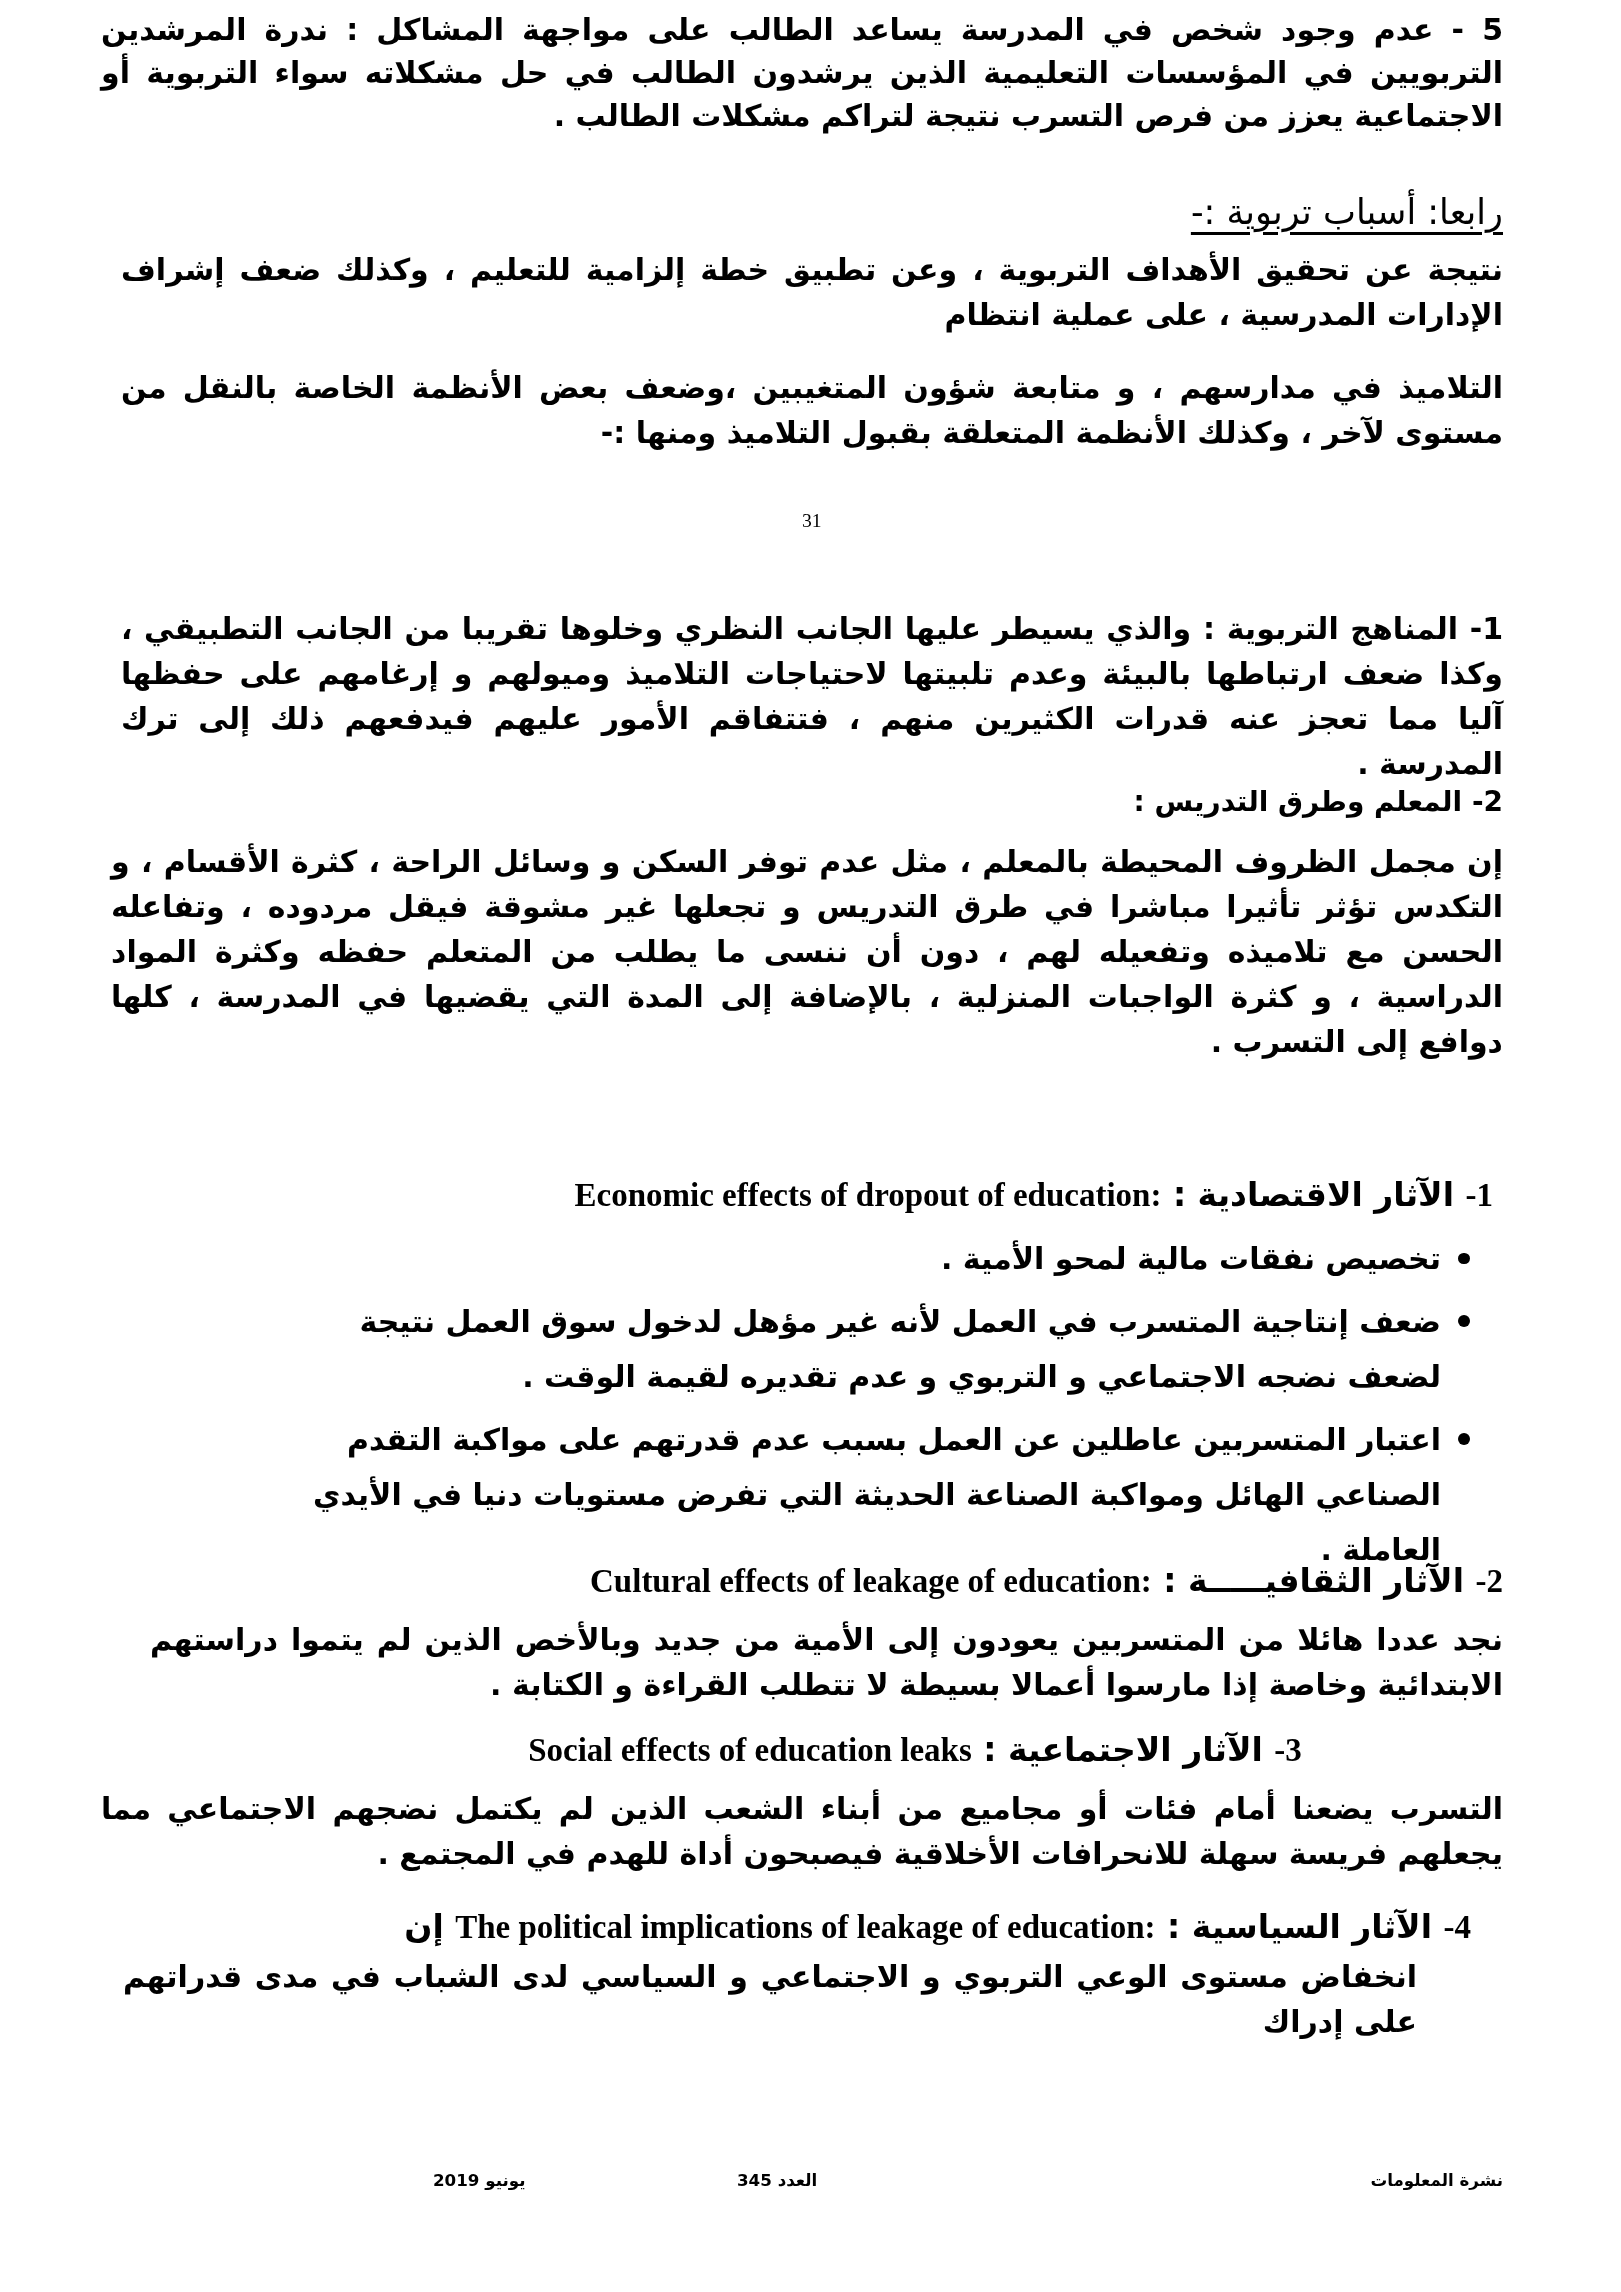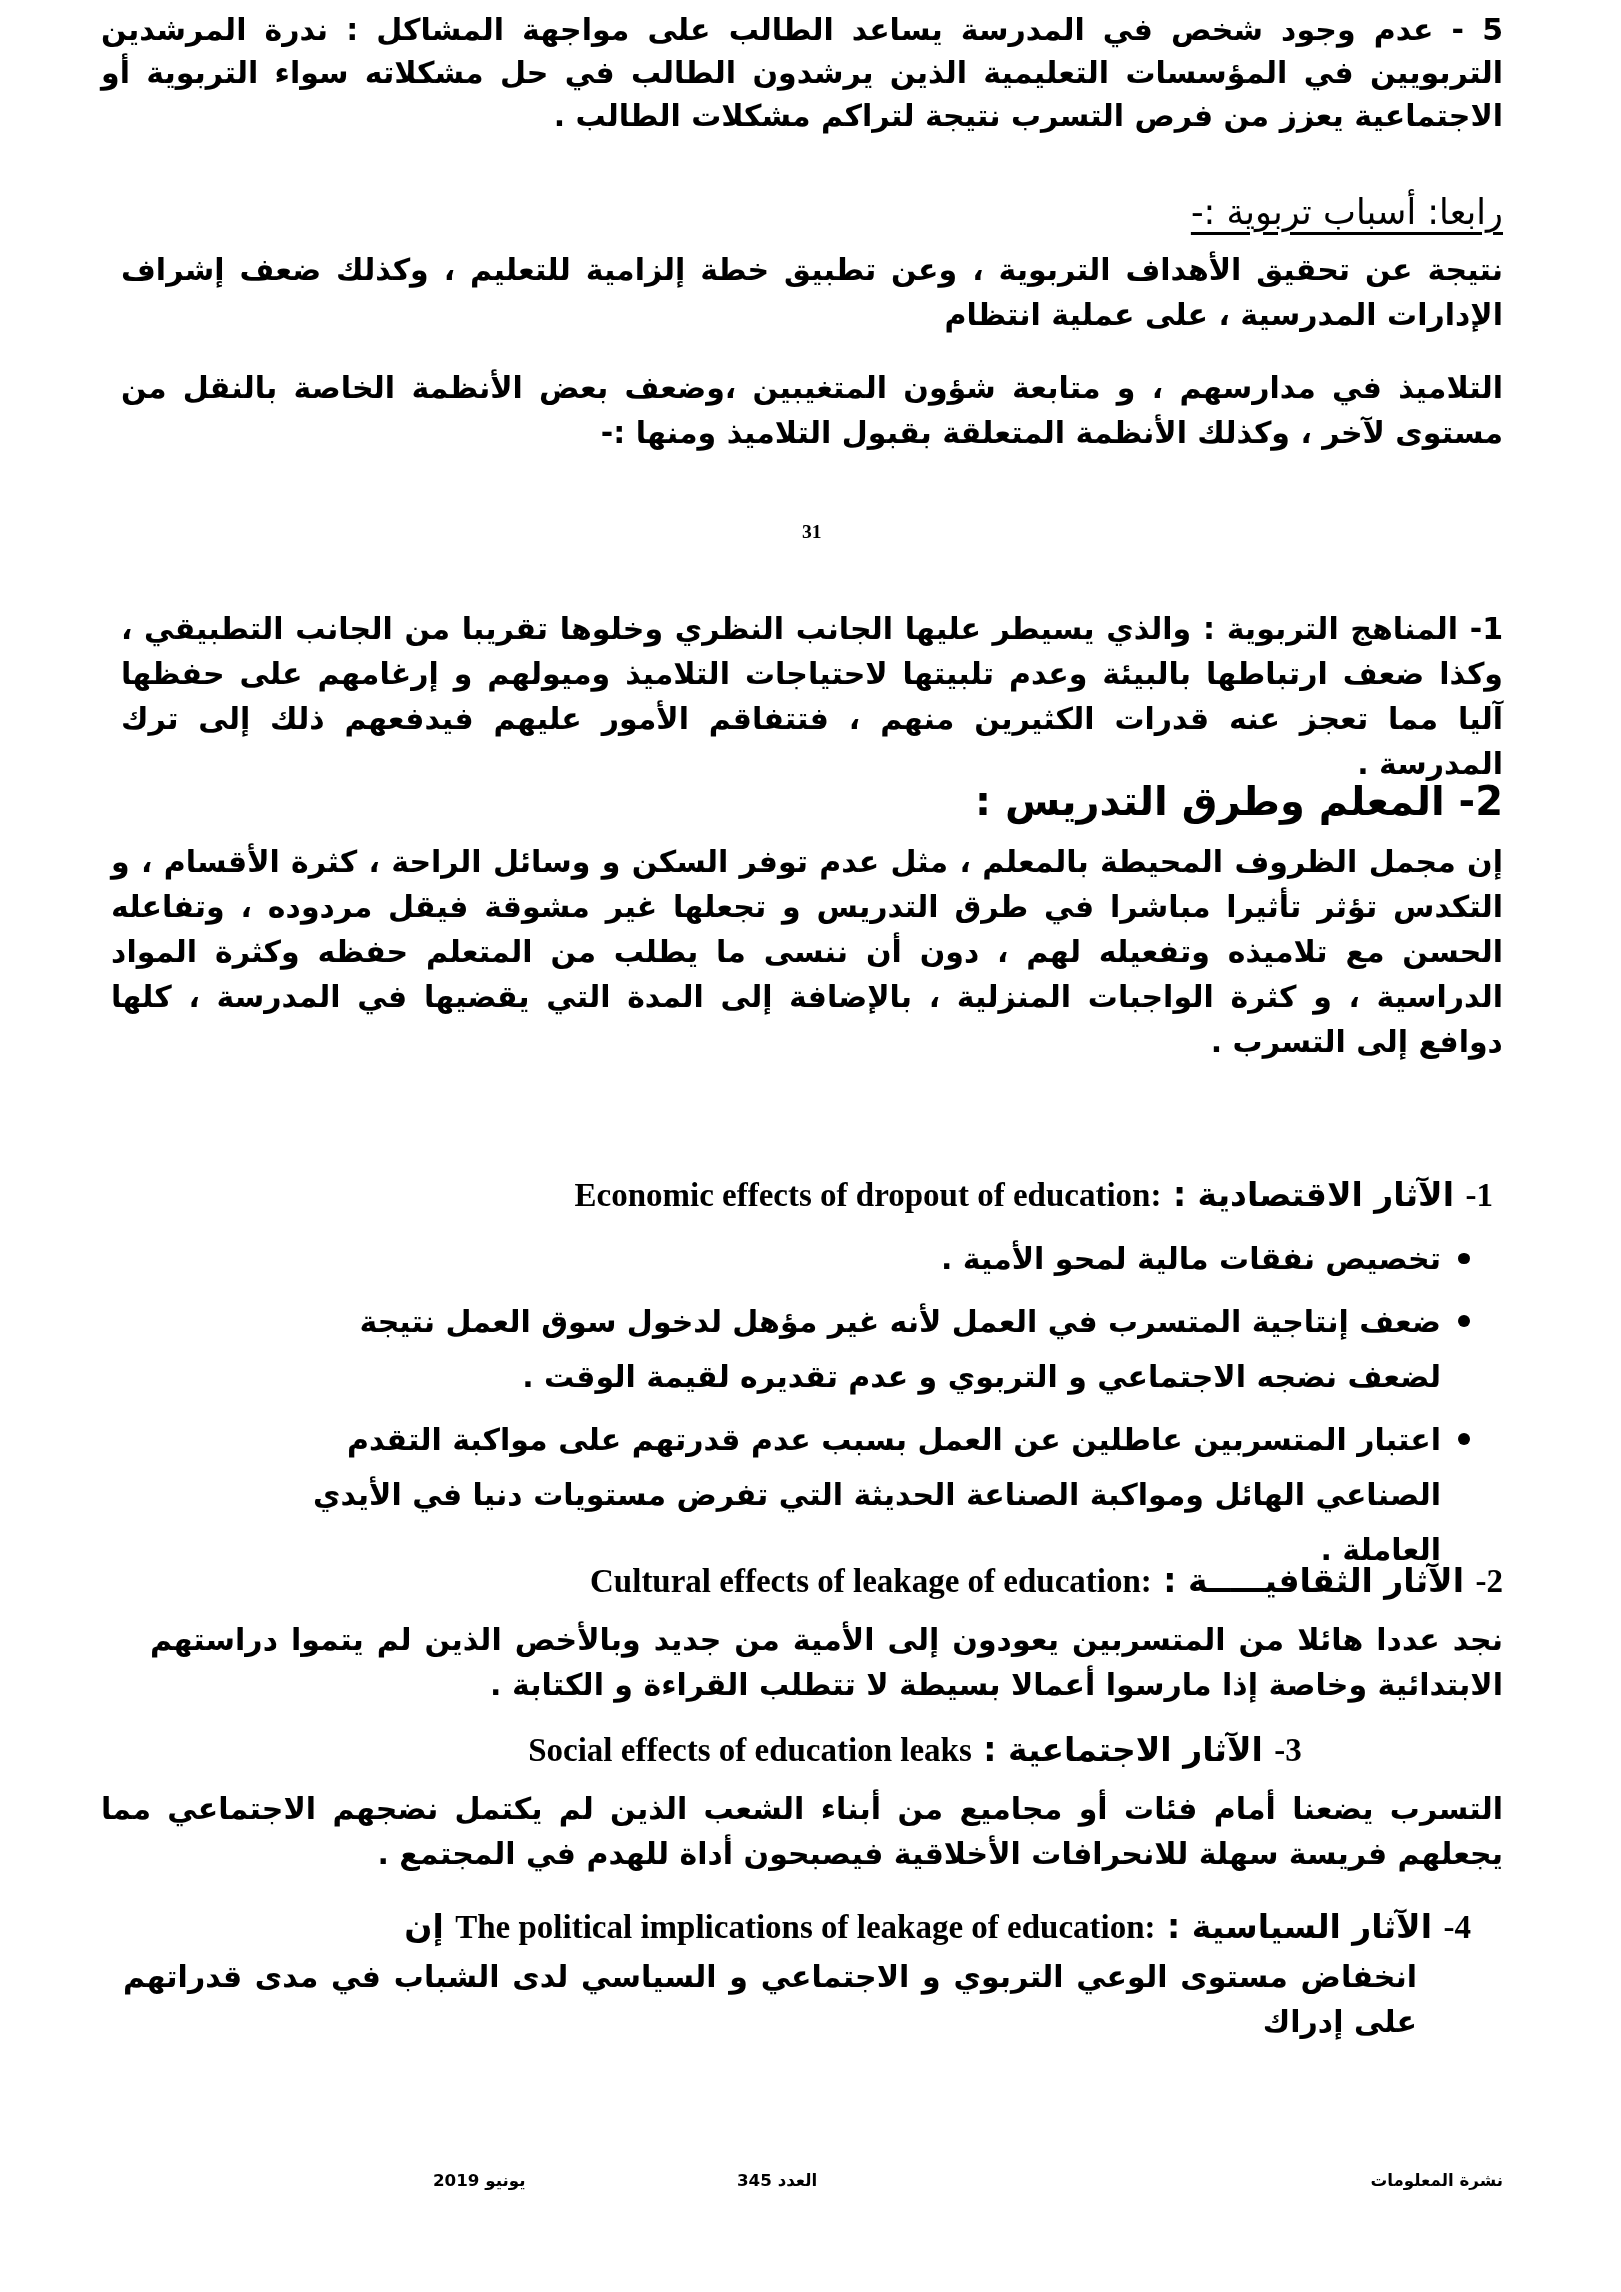--- a/index.html
+++ b/index.html
@@ -12,21 +12,21 @@
     .blk { position: absolute; direction: rtl; text-align: right; font-weight: bold; }
     .ar { font-family: "DejaVu Sans", sans-serif; font-weight: bold; font-size: 30px; line-height: 43px; }
     .just { text-align: justify; text-align-last: right; }
     .en { font-family: "Liberation Serif", "DejaVu Serif", serif; font-weight: bold; }
     .hd4 {
       position: absolute; right: 110px; top: 192px;
       font-family: "DejaVu Sans", sans-serif; font-weight: normal; font-size: 35px;
       text-decoration: underline; text-decoration-thickness: 2.9px; text-underline-offset: 7.8px;
       direction: rtl;
     }
-    .pnum { position: absolute; font-family: "Liberation Serif", serif; font-weight: bold; font-size: 19.6px; margin-top: 11px; }
+    .pnum { position: absolute; font-family: "Liberation Serif", serif; font-weight: normal; font-size: 19.6px; }
     .sec-title { font-size: 39px; line-height: 49px; }
     .sub-title { font-size: 33px; line-height: 45px; }
     ul.bul { list-style: none; margin: 0; padding: 0; }
     ul.bul li { position: relative; padding-right: 35px; margin-bottom: 7.8px; font-size: 30px; line-height: 55px; }
     ul.bul li .dot {
       position: absolute; right: 5.9px; top: 21.6px; width: 11.8px; height: 11.8px; border-radius: 50%; background: #000;
     }
     .sup { font-family: "Liberation Serif", serif; font-size: 15.7px; vertical-align: super; margin: 0 17.6px; }
     .footer { position: absolute; top: 2170px; font-family: "DejaVu Sans", sans-serif; font-weight: bold; font-size: 16.7px; direction: rtl; }
   </style>
@@ -40,21 +40,21 @@
   <div class="hd4">رابعا: أسباب تربوية :-</div>
 
   <div class="blk ar just" style="right:110px; top:247px; width:1382px; line-height:45px;">نتيجة عن تحقيق الأهداف التربوية ، وعن تطبيق خطة إلزامية للتعليم ، وكذلك ضعف إشراف الإدارات المدرسية ، على عملية انتظام</div>
 
   <div class="blk ar just" style="right:110px; top:365px; width:1382px; line-height:45px;">التلاميذ في مدارسهم ، و متابعة شؤون المتغيبين ،وضعف بعض الأنظمة الخاصة بالنقل من مستوى لآخر ، وكذلك الأنظمة المتعلقة بقبول التلاميذ ومنها :-</div>
 
   <div class="pnum" style="left:790px; top:510px;">31</div>
 
   <div class="blk ar just" style="right:110px; top:606px; width:1382px; line-height:45px;">1- المناهج التربوية : والذي يسيطر عليها الجانب النظري وخلوها تقريبا من الجانب التطبيقي ، وكذا ضعف ارتباطها بالبيئة وعدم تلبيتها لاحتياجات التلاميذ وميولهم و إرغامهم على حفظها آليا مما تعجز عنه قدرات الكثيرين منهم ، فتتفاقم الأمور عليهم فيدفعهم  ذلك إلى ترك المدرسة .</div>
 
-  <div class="blk ar" style="right:110px; top:780px; width:1382px; font-size:40px;">2- المعلم وطرق التدريس :</div>
+  <div class="blk ar" style="right:110px; top:780px; width:1382px; font-size:28px;">2- المعلم وطرق التدريس :</div>
 
   <div class="blk ar just" style="right:110px; top:839px; width:1392px; line-height:45px;">إن مجمل الظروف المحيطة بالمعلم ، مثل عدم توفر السكن و وسائل الراحة ، كثرة الأقسام ، و التكدس تؤثر تأثيرا مباشرا في طرق التدريس و تجعلها غير مشوقة فيقل مردوده ، وتفاعله الحسن مع تلاميذه وتفعيله لهم ، دون أن ننسى ما يطلب من المتعلم حفظه     وكثرة المواد الدراسية ، و كثرة الواجبات المنزلية ، بالإضافة إلى المدة التي يقضيها في المدرسة ، كلها دوافع إلى التسرب .</div>
 
 
   <div class="blk sub-title" style="right:120px; top:1172px; width:1176px;">
     <span style="font-family:'Liberation Serif',serif;">1-</span>
     <span>الآثار الاقتصادية :</span>
     <span class="en" dir="ltr">Economic effects of dropout of education:</span>
   </div>
 

